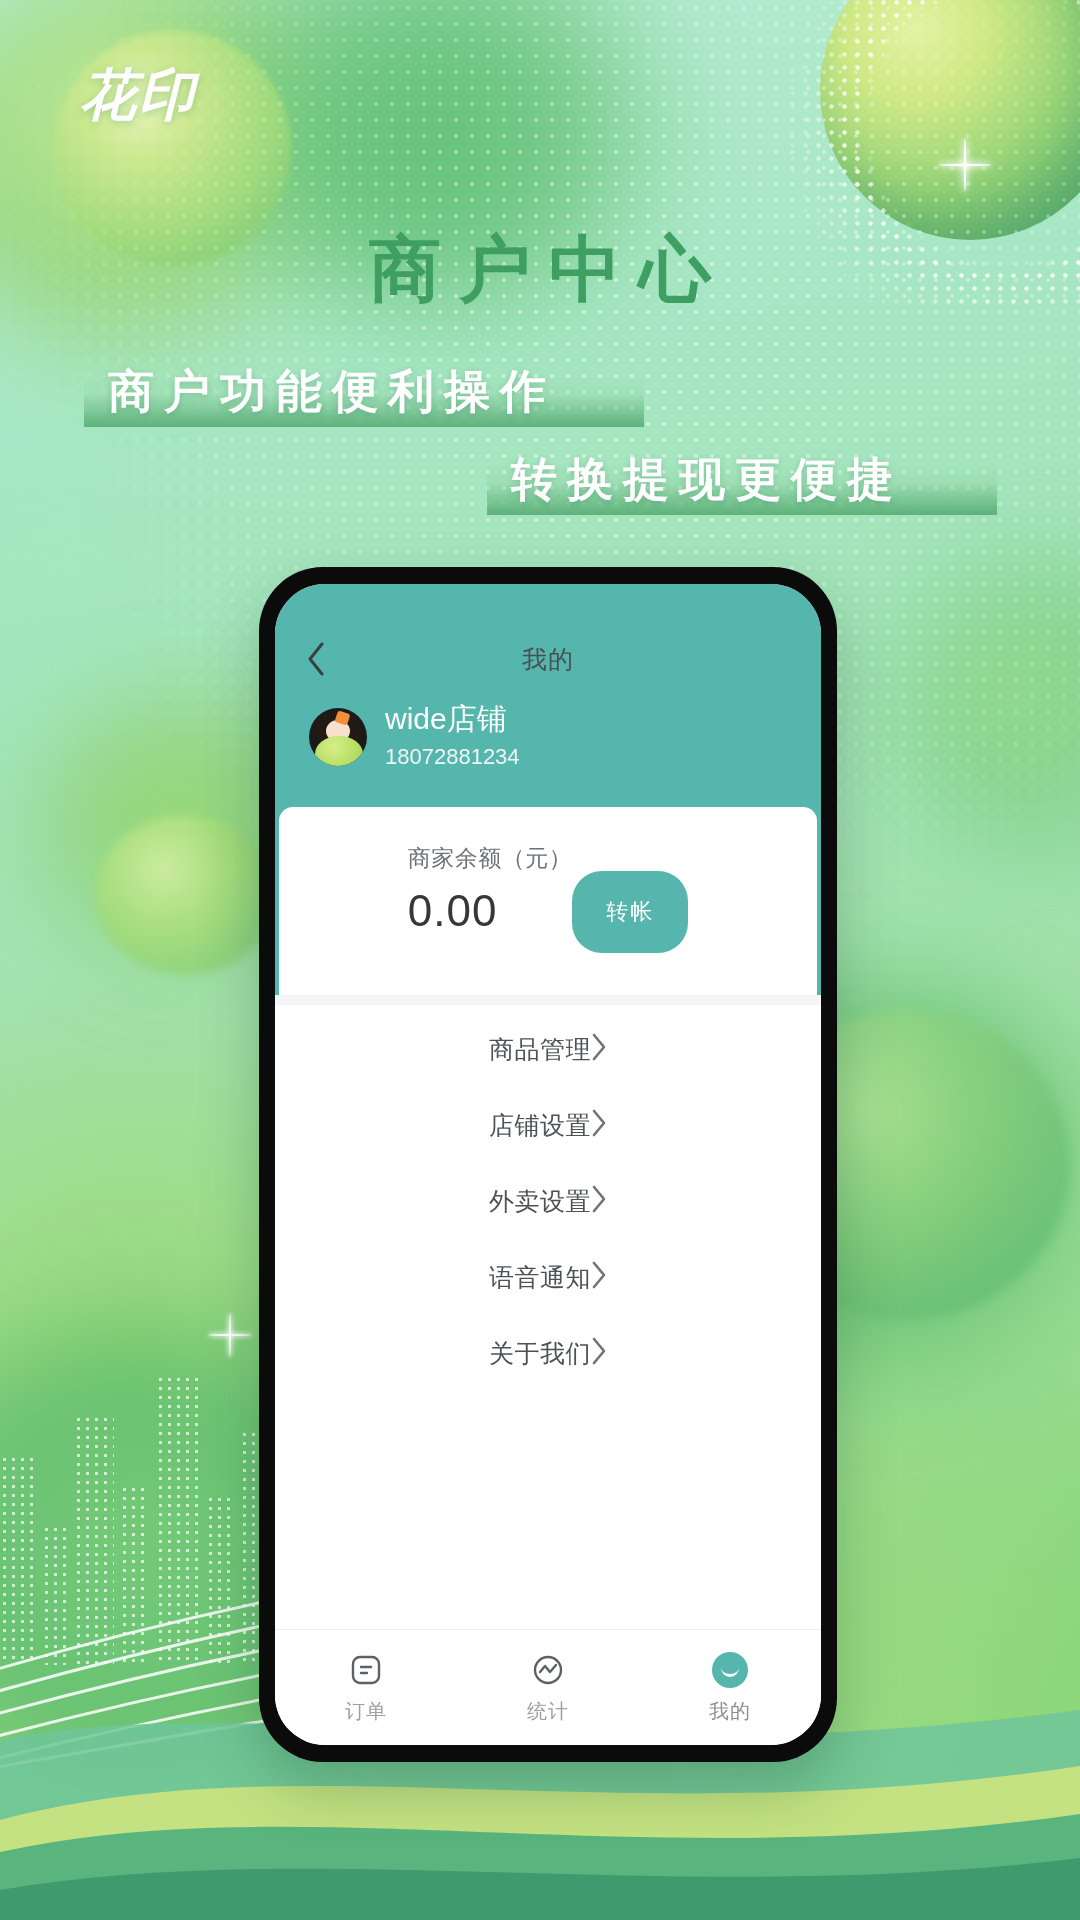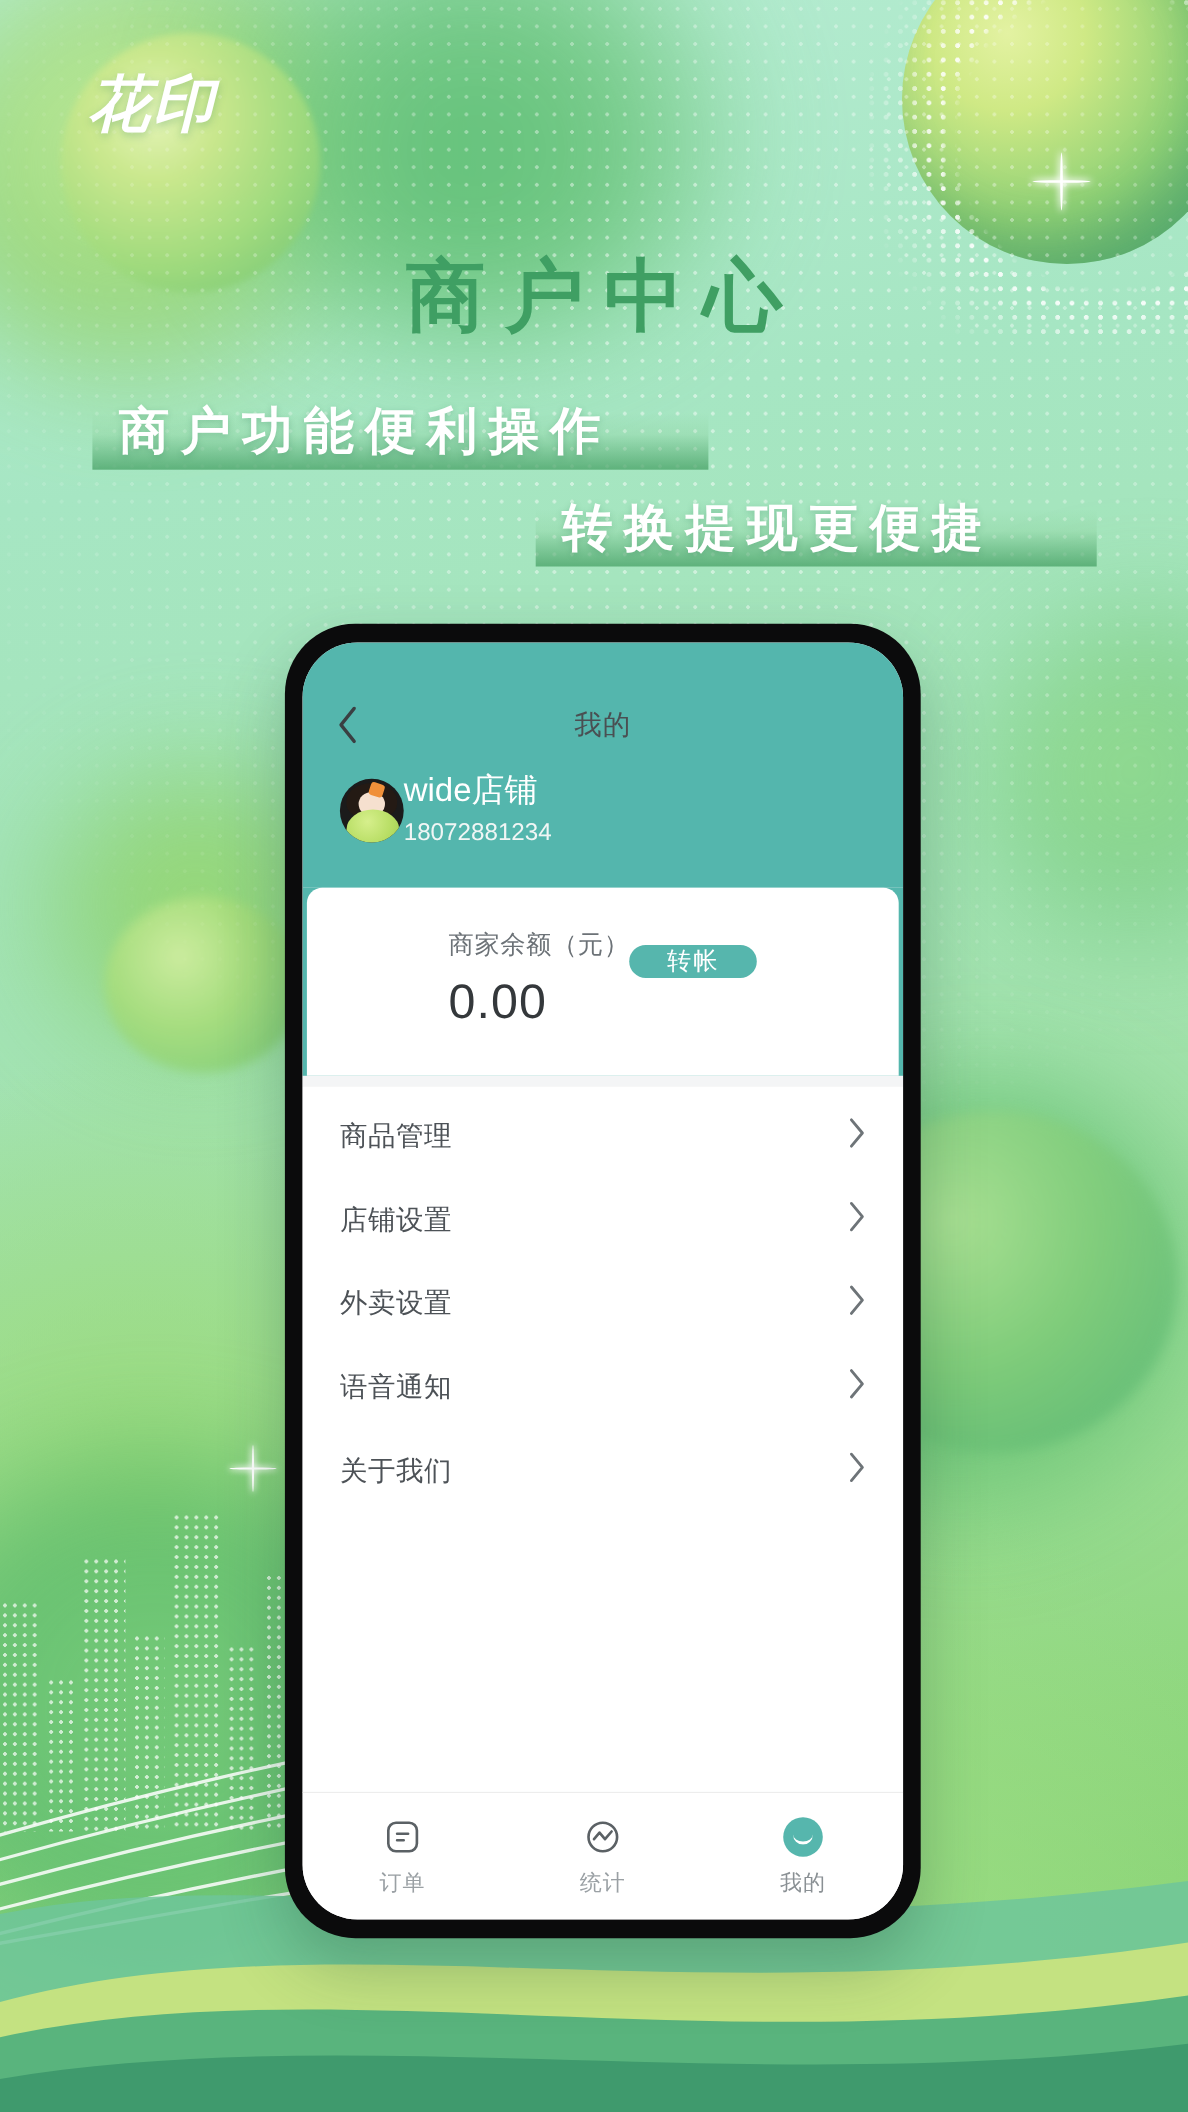--- a/index.html
+++ b/index.html
@@ -153,43 +153,43 @@
   }
   .avatar .hair{ position:absolute; left:6px; top:4px; width:46px; height:32px;
     background:#241a14; border-radius:50% 50% 40% 40%; }
   .avatar .face{ position:absolute; left:17px; top:12px; width:24px; height:22px;
     background:#f6e0cf; border-radius:50%; }
   .avatar .bow{ position:absolute; left:27px; top:4px; width:13px; height:12px;
     background:#f0903a; border-radius:3px; transform:rotate(18deg); }
   .avatar .body{ position:absolute; left:6px; bottom:-6px; width:48px; height:36px;
     background:radial-gradient(circle at 40% 30%, #d6ef8c 0%, #b6dd62 60%, #9ccc52 100%);
     border-radius:50% 50% 45% 45%; }
-  .profile-text{ }
+  .profile-text{ margin-left:18px; }
   .shop-name{ font-size:30px; color:#ffffff; line-height:1.28; }
   .shop-phone{ font-size:22px; color:#f0f6f5; line-height:1.5; margin-top:2px; }
 
   .balance-wrap{ background:#54b6ad; padding:0 0 0 0; flex:0 0 auto; position:relative; }
   .balance-card{
     background:#ffffff; border-radius:14px 14px 0 0;
     margin:0 4px 0 4px; padding:36px 34px 42px 34px;
     display:flex; align-items:flex-start; justify-content:center;
     position:relative;
   }
   .balance-left{ }
   .balance-label{ font-size:23px; color:#6c7277; letter-spacing:.5px; }
   .balance-value{ font-size:44px; color:#34383b; margin-top:12px; letter-spacing:1px; }
   .transfer-btn{
     background:#56b6ad; color:#ffffff; font-size:22px;
-    border:none; border-radius:30px; padding:0 34px; cursor:pointer;
-    margin-top:16px; letter-spacing:2px;
+    border:none; border-radius:30px; padding:26px 34px; cursor:pointer;
+    margin-top:28px; letter-spacing:2px;
   }
 
   .menu{ background:#ffffff; flex:1 1 auto; padding-top:6px; }
   .menu-item{
-    display:flex; align-items:center; justify-content:space-between;
+    display:flex; align-items:center; justify-content:center;
     padding:0 34px; height:76px; cursor:pointer; position:relative;
   }
   .menu-label{ font-size:25px; color:#4d5257; letter-spacing:.5px; }
   .chev{ color:#6e7478; }
 
   .tabbar{
     flex:0 0 auto; background:#ffffff; height:116px;
     border-top:1px solid #ededed; display:flex; align-items:center;
   }
   .tab{ flex:1; display:flex; flex-direction:column; align-items:center; justify-content:center;

